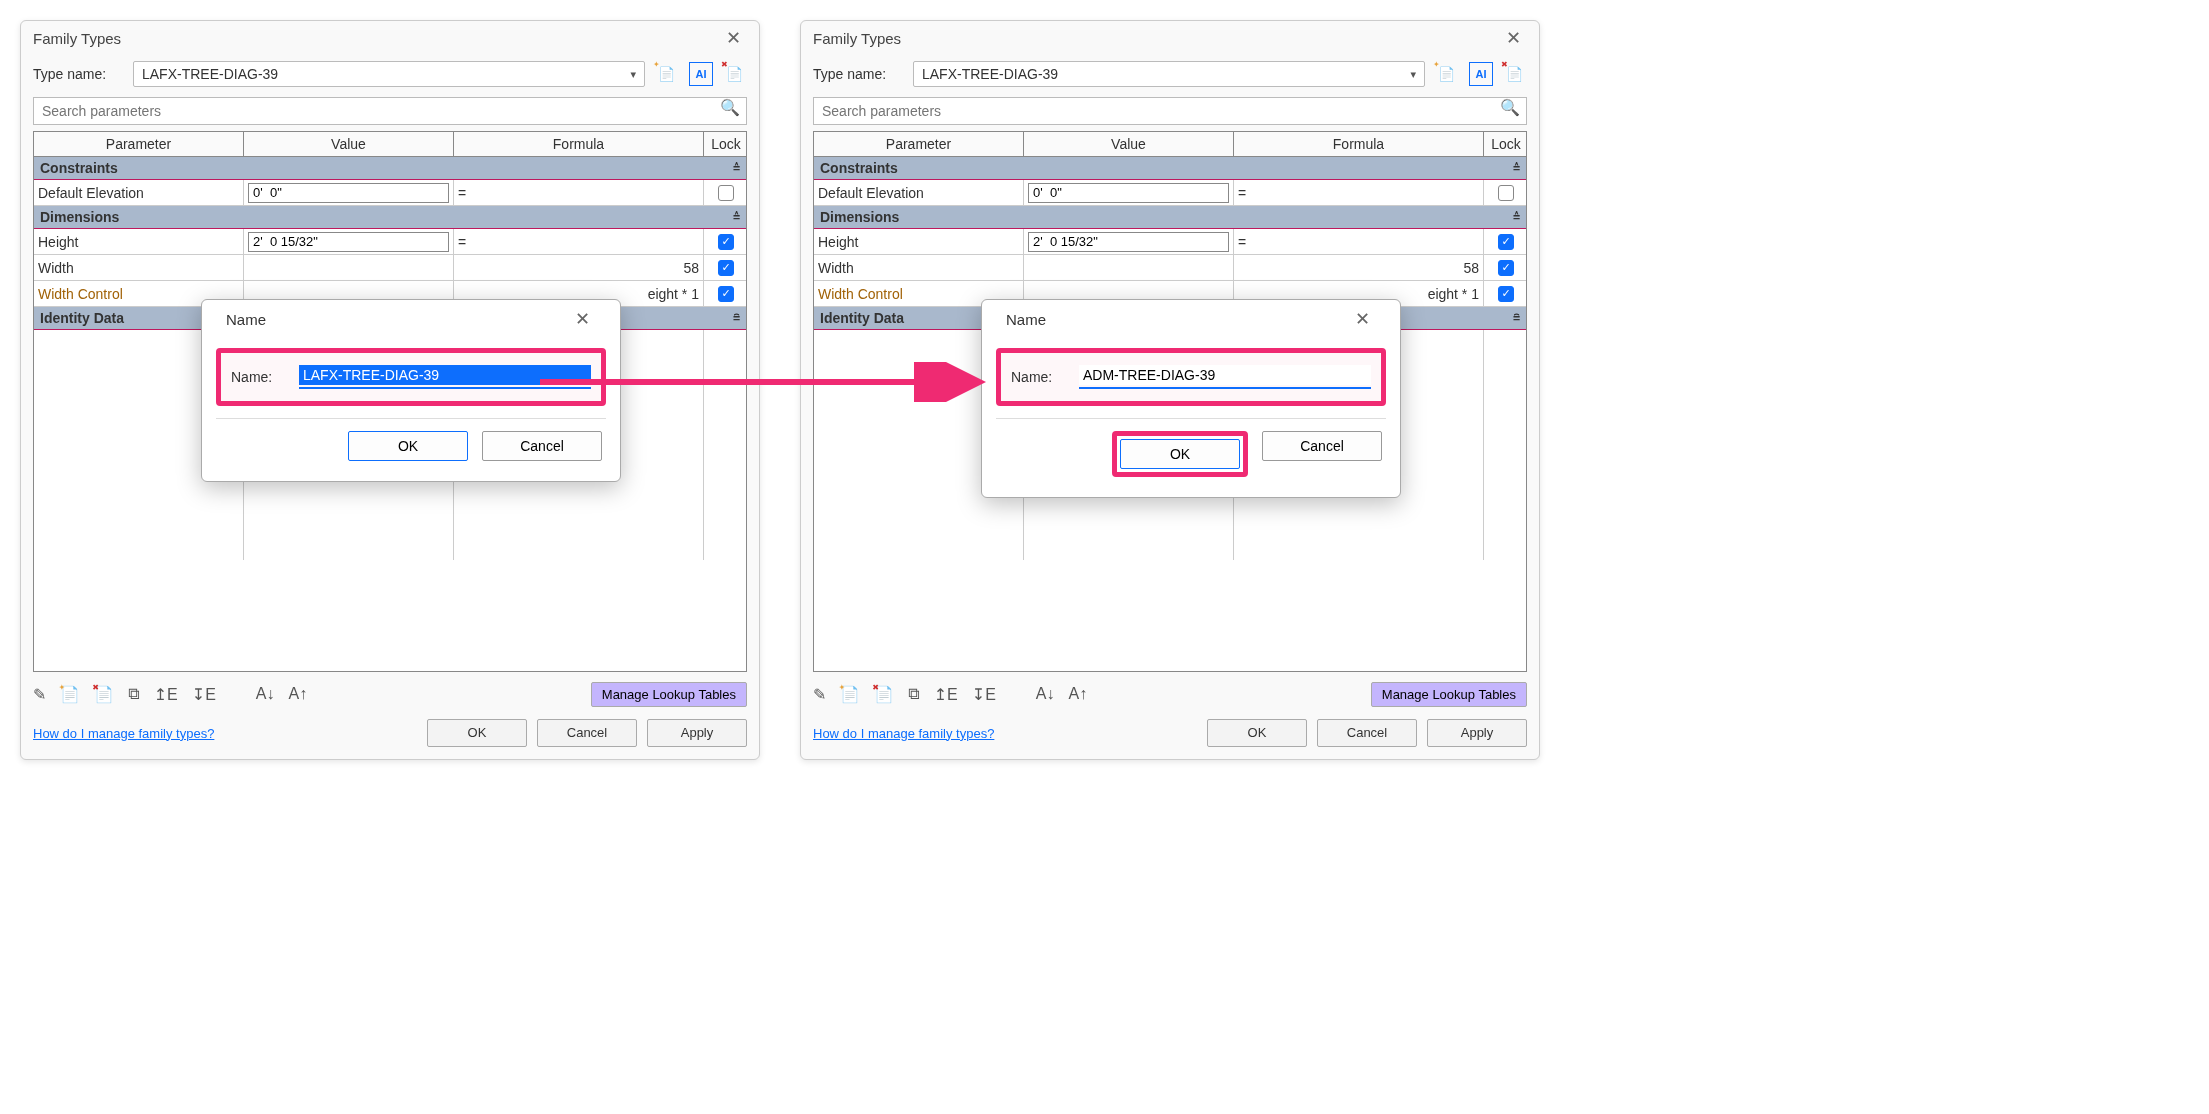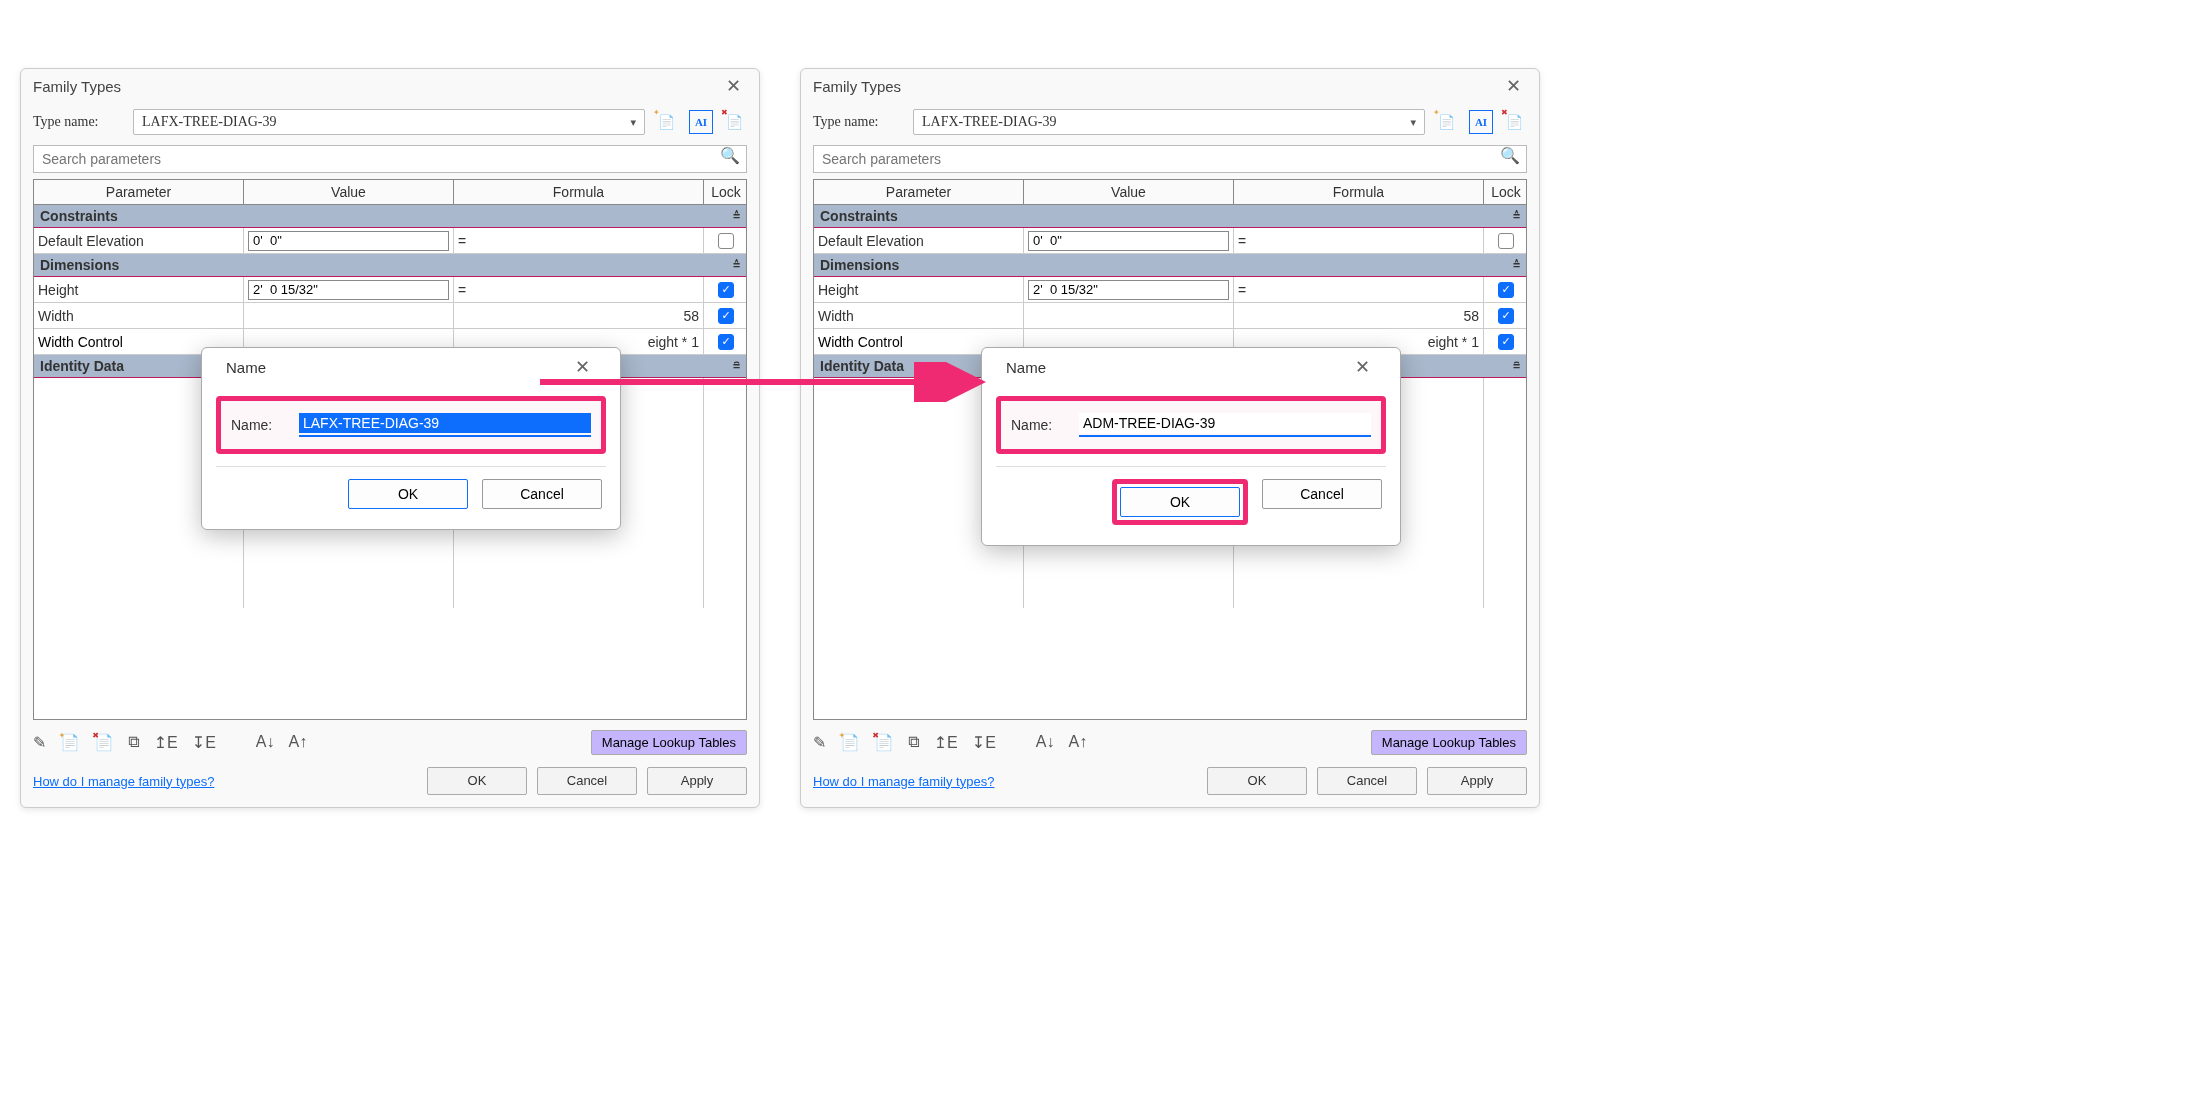--- a/index.html
+++ b/index.html
@@ -17,42 +17,40 @@
   .window {
     width: 740px;
     border: 1px solid #ccc;
     border-radius: 6px;
     background: #f9f9f9;
     box-shadow: 0 2px 6px rgba(0,0,0,0.1);
     position: relative;
     height: 740px;
     display: flex;
     flex-direction: column;
-    margin-top: 48px;
   }
   .titlebar {
     display: flex;
     justify-content: space-between;
     align-items: center;
     padding: 6px 12px;
     font-size: 15px;
     color: #444;
   }
   .close-x {
     font-size: 18px;
     color: #666;
     padding: 0 6px;
     cursor: pointer;
   }
   .row-type {
     display: flex;
     align-items: center;
     padding: 6px 12px 10px 12px;
     gap: 10px;
-    font-family: Liberation Serif, serif;
   }
   .type-label { width: 90px; }
   .type-select {
     flex: 1;
     display: flex;
     align-items: center;
     justify-content: space-between;
     border: 1px solid #bbb;
     background: #fff;
     height: 26px;
@@ -144,21 +142,21 @@
     width: 16px; height: 16px;
     border: 1px solid #888;
     border-radius: 3px;
     display: inline-flex;
     align-items: center;
     justify-content: center;
     font-size: 11px;
     color: #fff;
   }
   .check.on { background: #0d6efd; border-color: #0d6efd; }
-  .muted { color: #000000; }
+  .muted { color: #a16207; }
   .body-fill {
     display: grid;
     grid-template-columns: 210px 210px 250px 44px;
     height: 230px;
   }
   .body-fill > div { border-right: 1px solid #ccc; }
   .body-fill > div:last-child { border-right: none; }
 
   .toolbar-bottom {
     display: flex;

